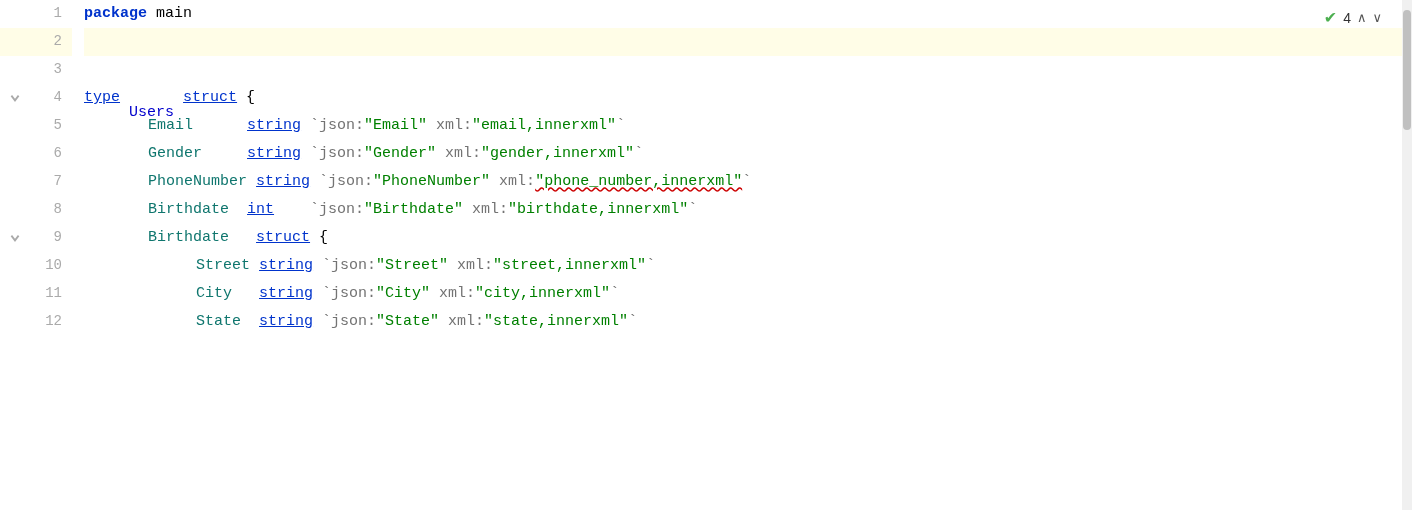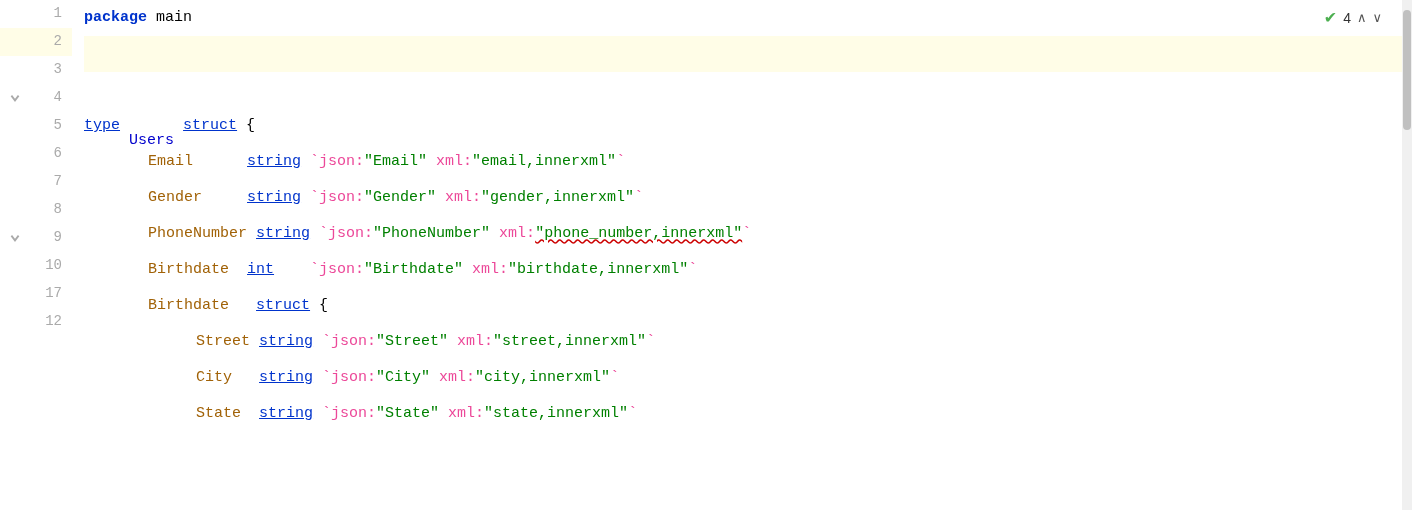--- a/index.html
+++ b/index.html
@@ -78,21 +78,21 @@
       position: relative;
     }
 
     .code-lines {
       display: flex;
       flex-direction: column;
       padding-left: 12px;
     }
 
     .code-line {
-      height: 36px;
+      height: 28px;
       display: flex;
       align-items: center;
       white-space: pre;
     }
 
     .line-highlighted {
       background: #fffde7;
       width: 100%;
     }
 
@@ -106,35 +106,35 @@
       color: #0033cc;
       font-weight: normal;
       text-decoration: underline;
     }
 
     .ident-default {
       color: #000000;
     }
 
     .ident-field {
-      color: #a16207;
+      color: #0f766e;
       font-weight: normal;
     }
 
     .type-name {
       color: #0000cc;
       margin-top: 30px;
     }
 
     .string-val {
       color: #008000;
     }
 
     .string-tag-plain {
-      color: #ec4899;
+      color: #737373;
     }
 
     .punctuation {
       color: #000000;
     }
 
     .cursor {
       display: inline-block;
       width: 2px;
       height: 18px;
@@ -256,21 +256,21 @@
           </svg>
         </span>
         <span>9</span>
       </div>
 
       <div class="line-number-row">
         <span>10</span>
       </div>
 
       <div class="line-number-row">
-        <span>17</span>
+        <span>11</span>
       </div>
 
       <div class="line-number-row">
         <span>12</span>
       </div>
 
     </div>
   </div>
 
   <div class="code-area">

